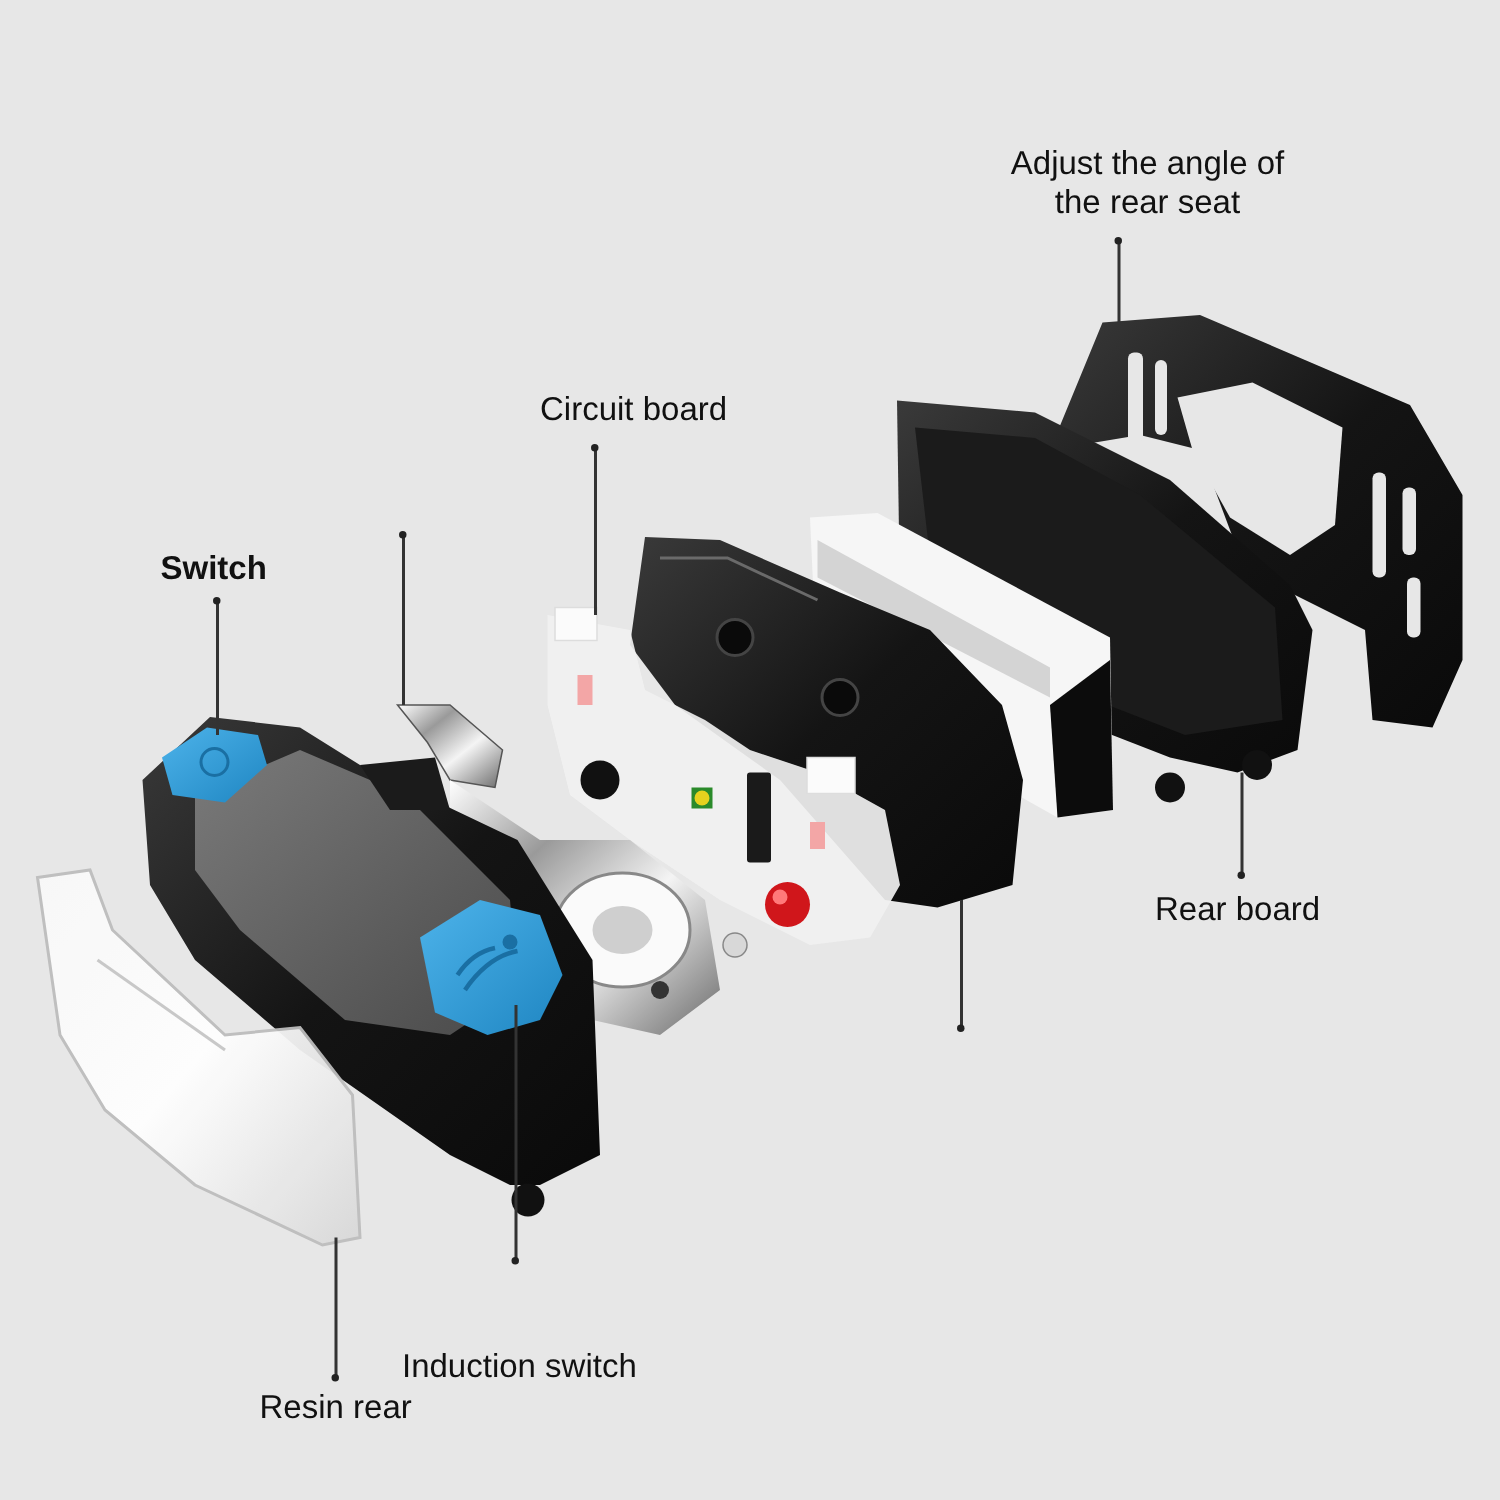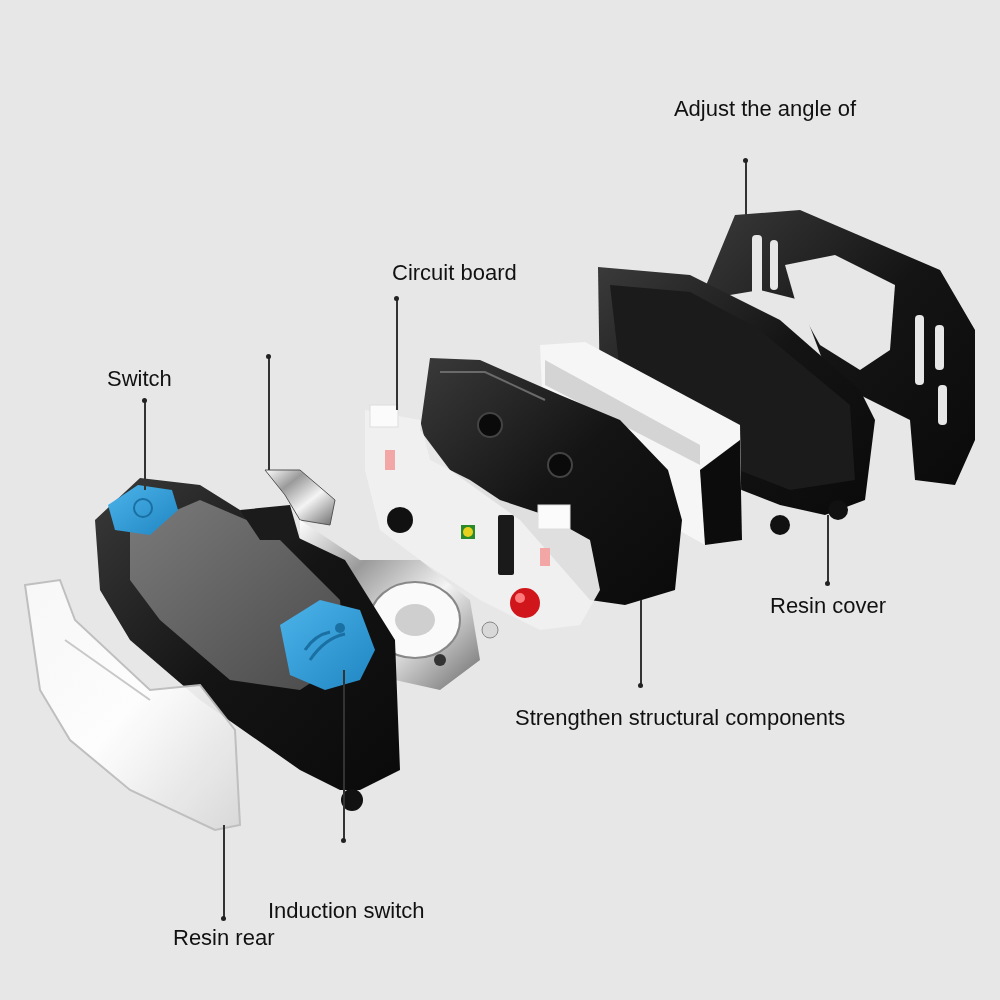--- a/index.html
+++ b/index.html
@@ -142,20 +142,20 @@
   <div class="dot" style="left:638px; top:683px;"></div>
 
   <div class="leader" style="left:343px; top:670px; height:170px;"></div>
   <div class="dot" style="left:341px; top:838px;"></div>
 
   <div class="leader" style="left:223px; top:825px; height:93px;"></div>
   <div class="dot" style="left:221px; top:916px;"></div>
 
   <div class="label center" style="left:660px; top:96px; width:210px;">
     <div>Adjust the angle of</div>
+    <div>the rear seat</div>
   </div>
-  <div class="label" style="left:360px; top:260px;margin-left:32px;">Circuit board</div>
-  <div class="label" style="left:107px; top:366px;">Switch</div>
-  <div class="label" style="left:770px; top:593px;">Resin cover</div>
-  <div class="label" style="left:515px; top:705px;">Strengthen structural components</div>
+  <div class="label" style="left:360px; top:260px;">Circuit board</div>
+  <div class="label" style="left:107px; top:366px;font-weight:bold;">Switch</div>
+  <div class="label" style="left:770px; top:593px;">Rear board</div>
   <div class="label" style="left:268px; top:850px;margin-top:48px;">Induction switch</div>
   <div class="label" style="left:173px; top:925px;">Resin rear</div>
 </div>
 
 </body></html>

